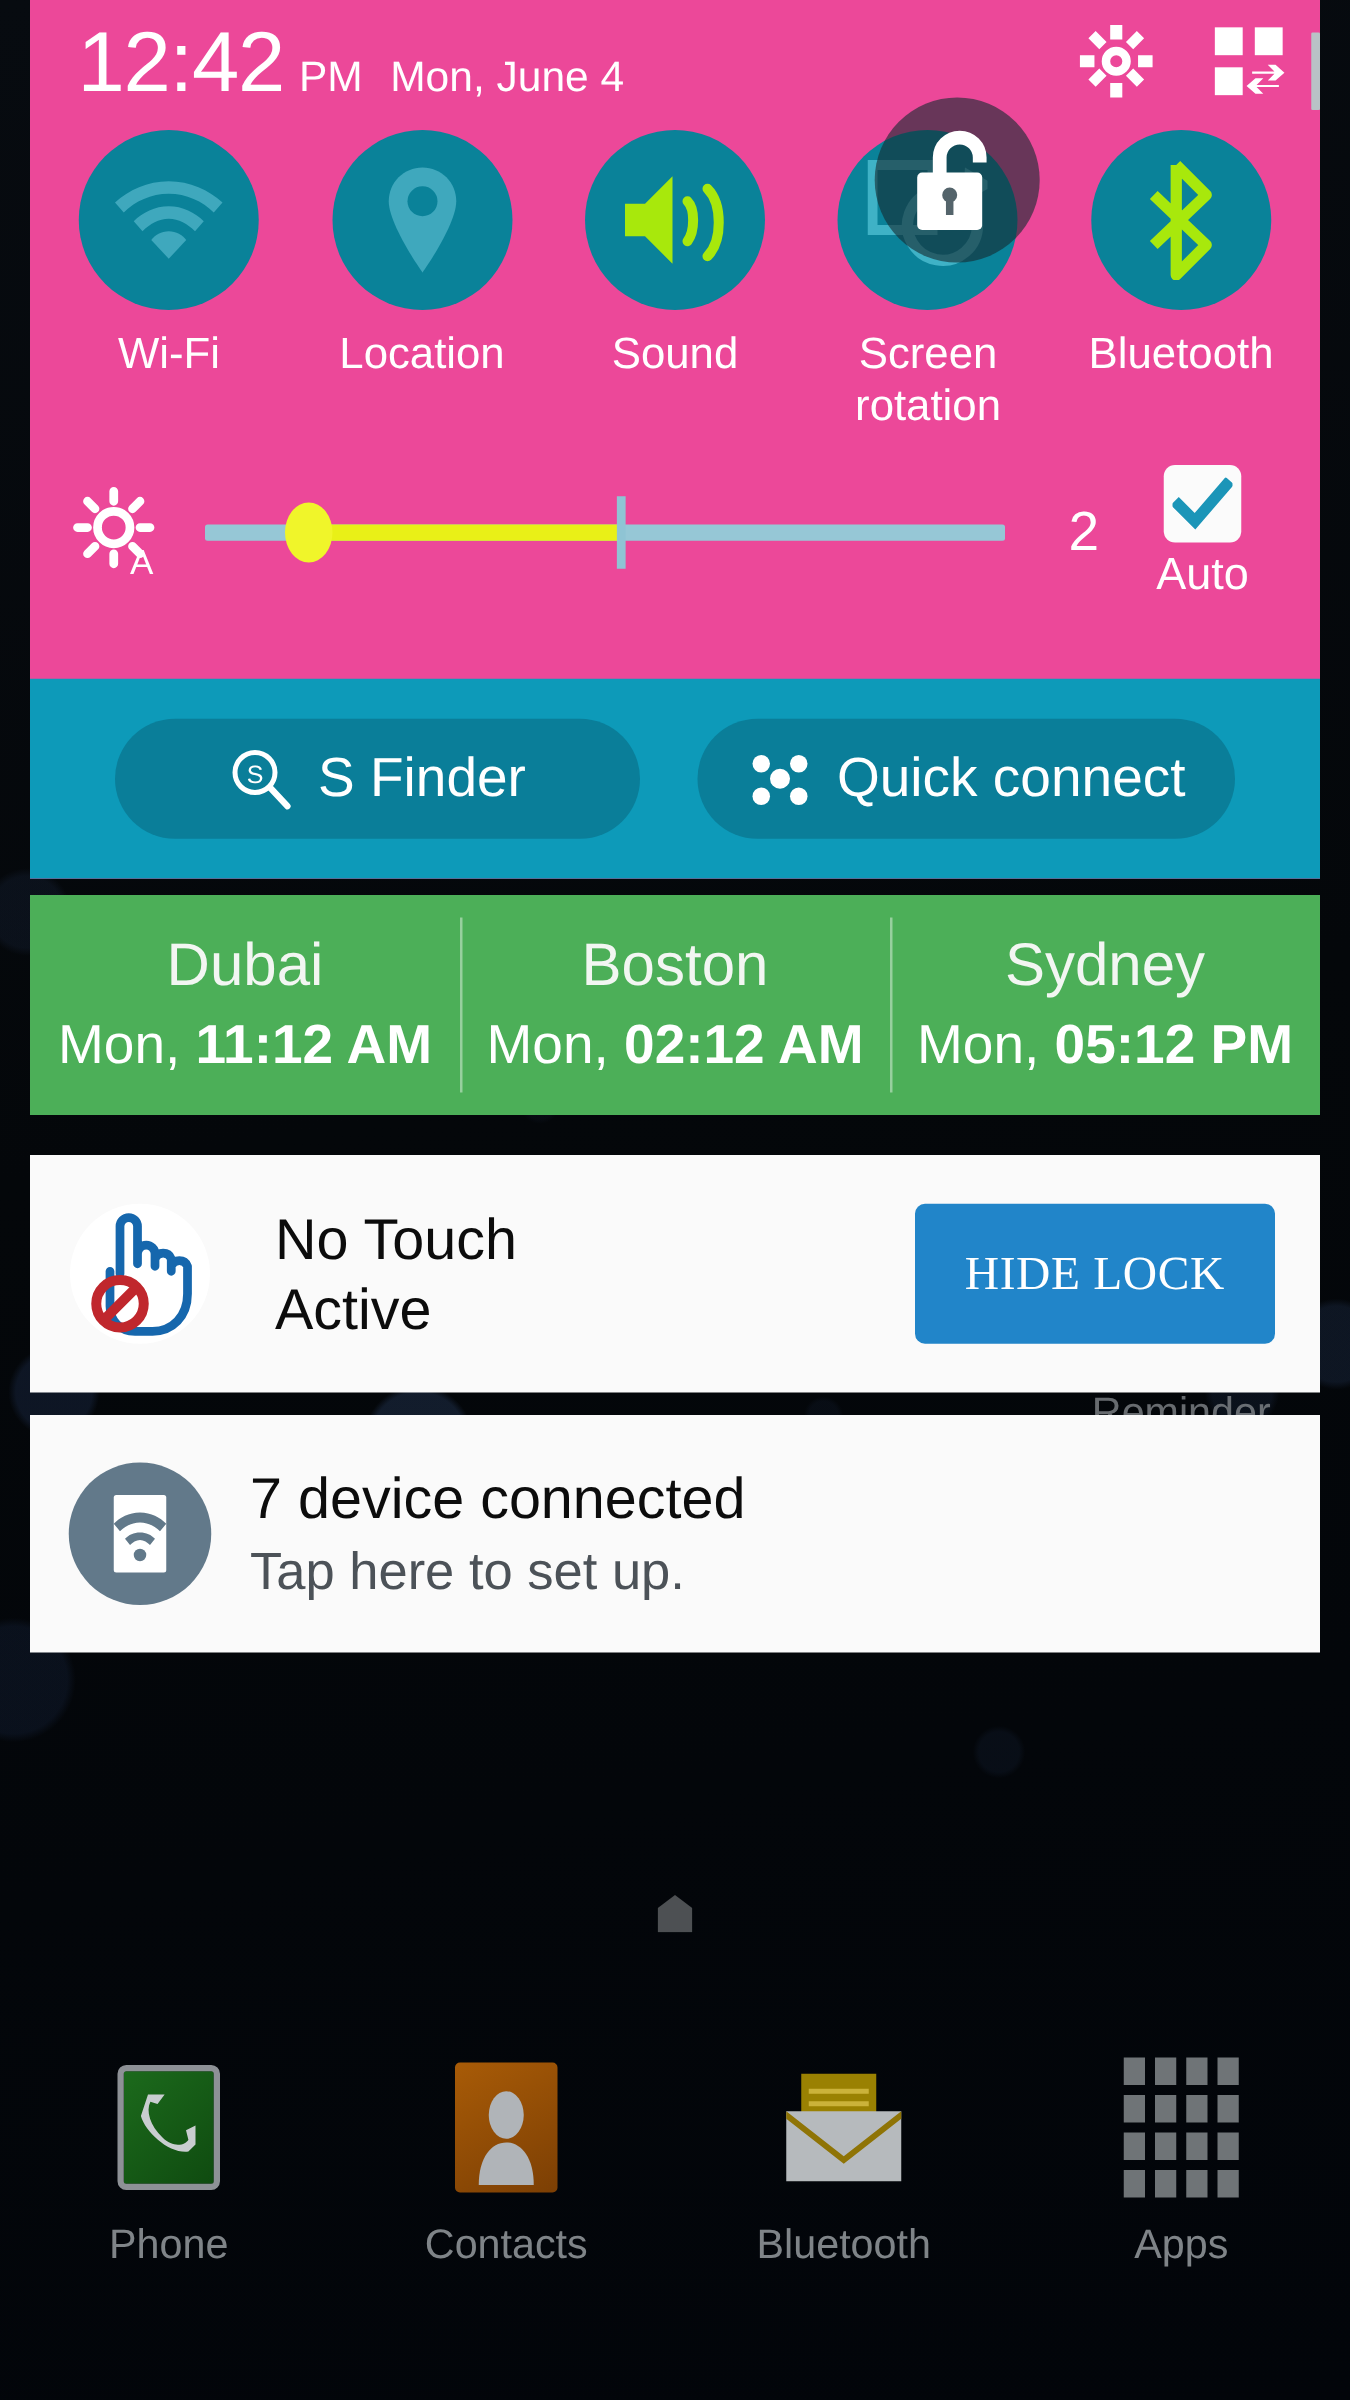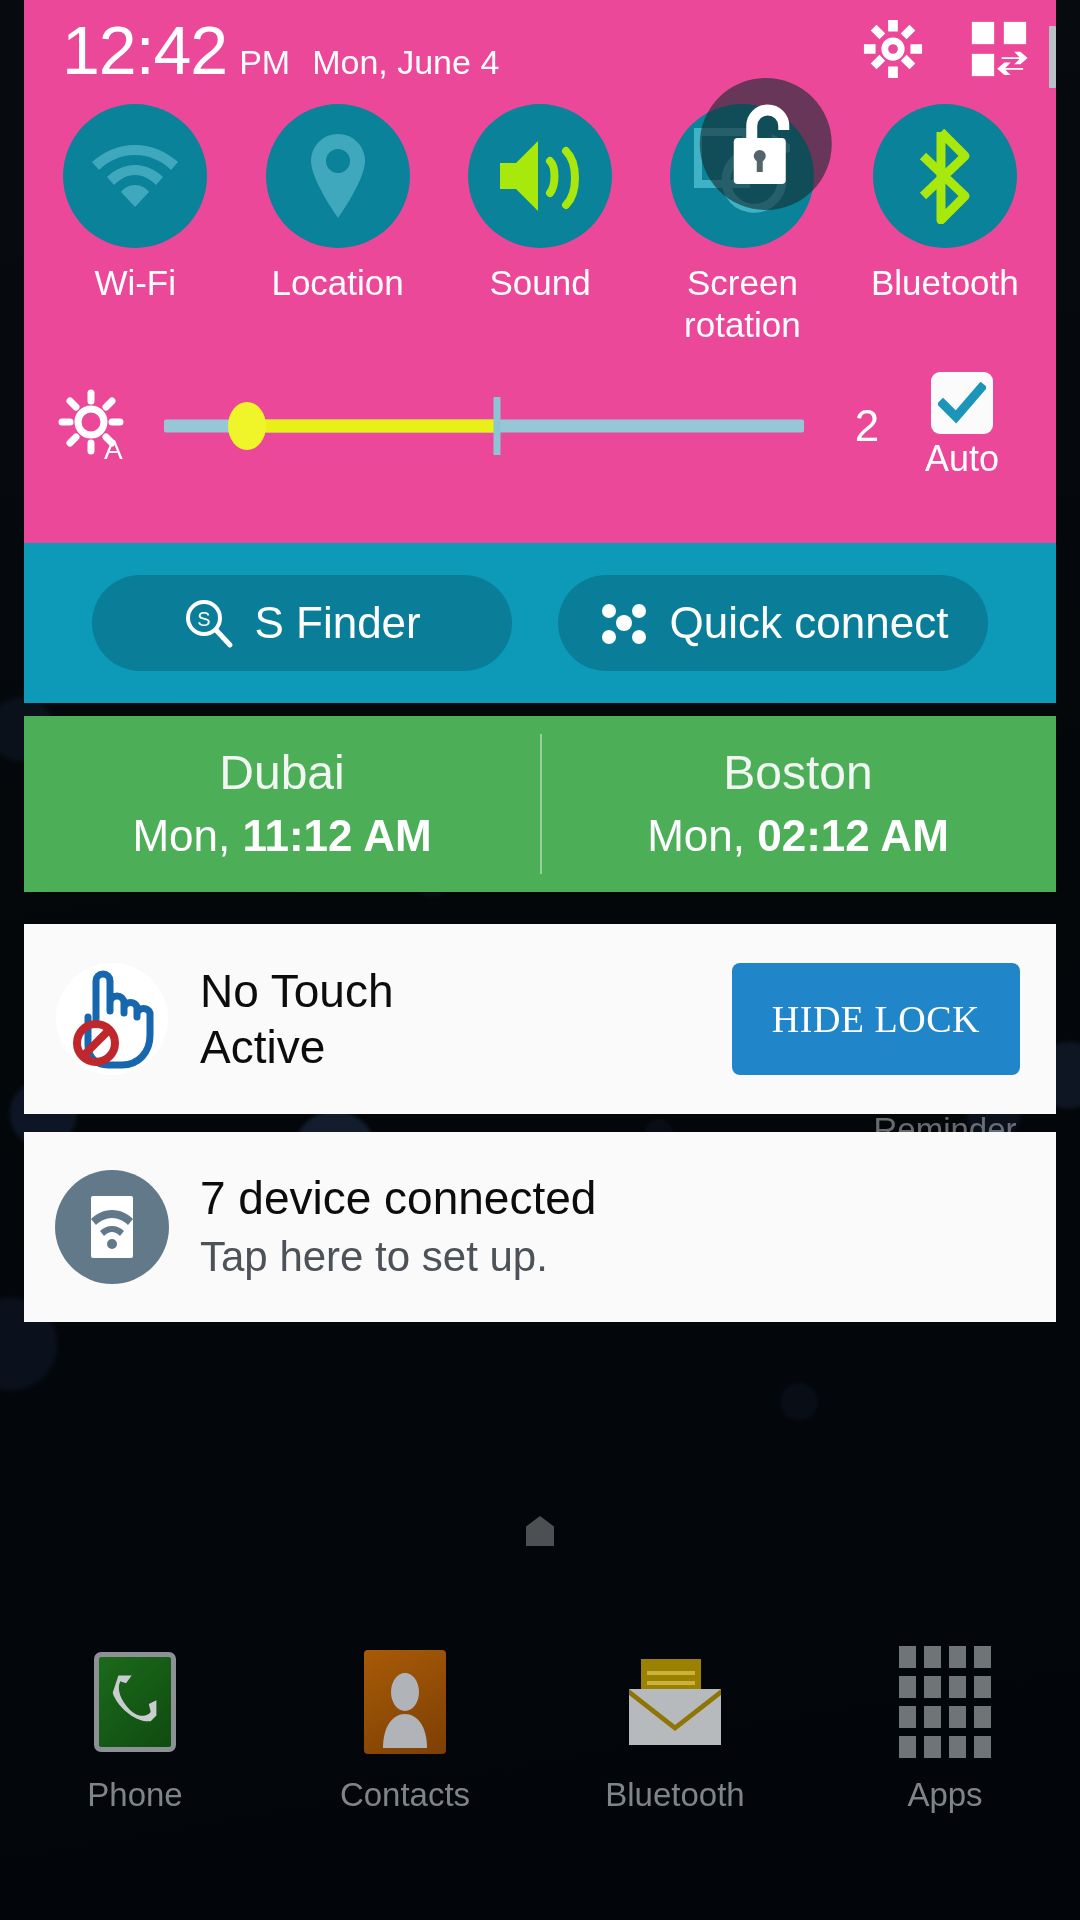--- a/index.html
+++ b/index.html
@@ -213,21 +213,21 @@
   .wc-name { color: #f2f6f2; font-size: 48px; line-height: 56px; }
   .wc-time { color: #ffffff; font-size: 44px; line-height: 54px; margin-top: 8px; }
   .wc-time b { font-weight: bold; }
 
   
   .notif {
     position: absolute; left: 24px; width: 1032px;
     background: #fafafa;
     display: flex; align-items: center;
   }
-  #notif-1 { top: 924px; height: 190px; }
+  #notif-1 { top: 924px; height: 190px; gap: 20px; }
   #notif-2 { top: 1132px; height: 190px; }
 
   .notif-icon-wrap {
     width: 176px; flex: none; display: flex; align-items: center; justify-content: center;
   }
   .notif-badge-circle {
     width: 114px; height: 114px; border-radius: 50%;
     background: #62798a; display: flex; align-items: center; justify-content: center;
   }
   .notif-text { flex: 1 1 auto; padding-right: 16px; }
@@ -464,20 +464,24 @@
 
   <div class="worldclock">
     <div class="wc-city">
       <div class="wc-name">Dubai</div>
       <div class="wc-time"><span>Mon, </span><b>11:12 AM</b></div>
     </div>
     <div class="wc-city">
       <div class="wc-name">Boston</div>
       <div class="wc-time"><span>Mon, </span><b>02:12 AM</b></div>
     </div>
+    <div class="wc-city">
+      <div class="wc-name">Sydney</div>
+      <div class="wc-time"><span>Mon, </span><b>05:12 PM</b></div>
+    </div>
   </div>
 
   <div class="notif" id="notif-1">
     <div class="notif-icon-wrap">
       <svg width="120" height="120" viewBox="0 0 120 120">
         <circle cx="60" cy="60" r="56" fill="#ffffff"></circle>
         <path fill="none" stroke="#1667ad" stroke-width="7" stroke-linejoin="round" stroke-linecap="round" d="M44 60V22a7 7 0 0 1 14 0v30M58 52v-8a7 7 0 0 1 14 0v10M72 54v-6a7 7 0 0 1 13 0v10M85 58v-4a7 7 0 0 1 13 0v22c0 18-12 30-28 30H56c-12 0-20-8-20-20V58"></path>
         <circle cx="44" cy="84" r="19" fill="none" stroke="#c0272d" stroke-width="8"></circle>
         <path stroke="#c0272d" stroke-width="8" stroke-linecap="round" d="M32 96l24-24"></path>
       </svg>

